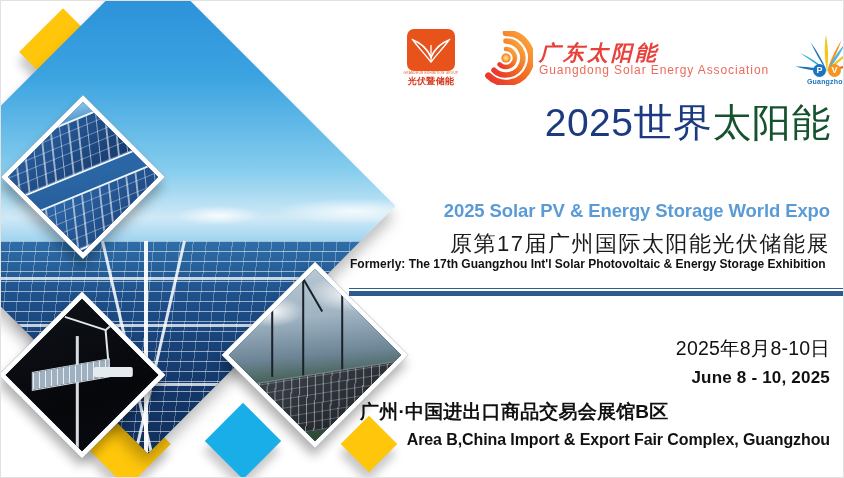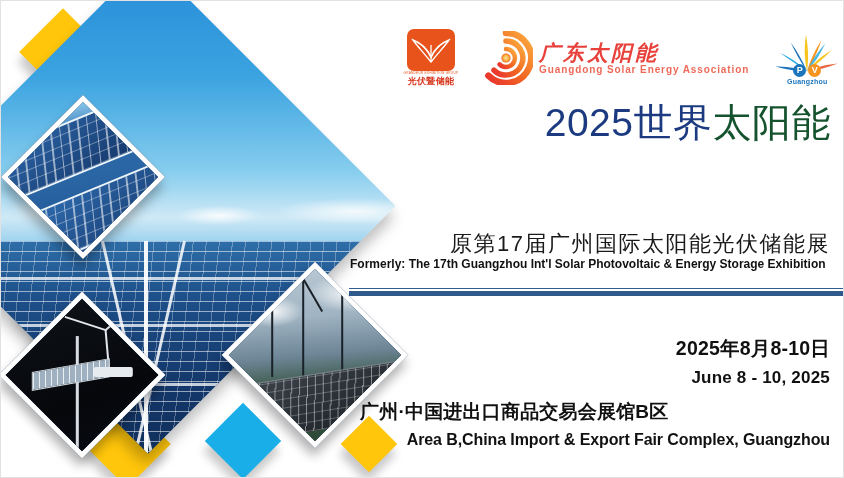--- a/index.html
+++ b/index.html
@@ -163,21 +163,21 @@
   .logo-grandeur .cn { font-size:9px; color:#D6341A; font-weight:bold; letter-spacing:.3px; line-height:11px; white-space:nowrap; }
 
   .logo-gsea { display:flex; align-items:center; gap:6px; }
   .logo-gsea .swirlwrap { width:54px; height:54px; position:relative; }
   .logo-gsea .txt { display:flex; flex-direction:column; justify-content:center; }
   .logo-gsea .cn {
     font-family:"Liberation Serif","DejaVu Serif",serif;
     font-size:21px; font-weight:bold; font-style:italic;
     color:#E8403A; letter-spacing:3px; line-height:24px; white-space:nowrap;
   }
-  .logo-gsea .en { font-size:10px; font-weight:bold; color:#ED6A5A; letter-spacing:.9px; white-space:nowrap; line-height:10px; }
+  .logo-gsea .en { font-size:12px; font-weight:normal; color:#ED6A5A; letter-spacing:.9px; white-space:nowrap; line-height:10px; }
 
   .logo-pv { width:72px; position:relative; height:58px; }
   .logo-pv .pvtext {
     position:absolute; left:0; right:0; bottom:1px; text-align:center;
   }
   .logo-pv .pvrow { display:flex; justify-content:center; align-items:center; gap:2px; }
   .logo-pv .circ {
     width:13px; height:13px; border-radius:50%;
     display:flex; align-items:center; justify-content:center;
     font-size:9px; font-weight:bold; color:#ffffff; line-height:1;
@@ -207,21 +207,21 @@
     position:absolute; right:13px; top:256px; width:480px; text-align:left;
     font-size:12px; font-weight:bold; color:#111111; letter-spacing:0; white-space:nowrap;
   }
 
   #divider { position:absolute; left:348px; top:287px; right:0px; }
   #divider .thin  { height:1px; background:#2f5d8e; }
   #divider .thick { height:5px; background:#2e5b8c; margin-top:2px; }
 
   #date-cn {
     position:absolute; right:13px; top:334px; width:470px; text-align:right;
-    font-size:19.5px; font-weight:bold; color:#111111; letter-spacing:.2px; white-space:nowrap;
+    font-size:19.5px; font-weight:normal; color:#111111; letter-spacing:.2px; white-space:nowrap;
   }
   #date-en {
     position:absolute; right:13px; top:367px; width:470px; text-align:right;
     font-size:17px; font-weight:bold; color:#111111; letter-spacing:.2px; white-space:nowrap;
   }
   #venue-cn {
     position:absolute; right:13px; top:398px; width:470px; text-align:left;
     font-size:19px; font-weight:bold; color:#111111; letter-spacing:.2px; white-space:nowrap;
   }
   #venue-en {
@@ -357,20 +357,21 @@
     </div>
 
   </div>
 
   <div id="headline">
     <div class="t-line1">
       <span class="blue-dk">2025世界</span><span class="orange">太阳能</span>
     </div>
   </div>
 
+  <div id="sub-en">2025 Solar PV &amp; Energy Storage World Expo</div>
   <div id="sub-cn">原第17届广州国际太阳能光伏储能展</div>
   <div id="sub-cn-en">Formerly: The 17th Guangzhou Int'l Solar Photovoltaic &amp; Energy Storage Exhibition</div>
 
   <div id="divider">
     <div class="thin"></div>
     <div class="thick"></div>
   </div>
 
   <div id="date-cn">2025年8月8-10日</div>
   <div id="date-en">June 8 - 10, 2025</div>

